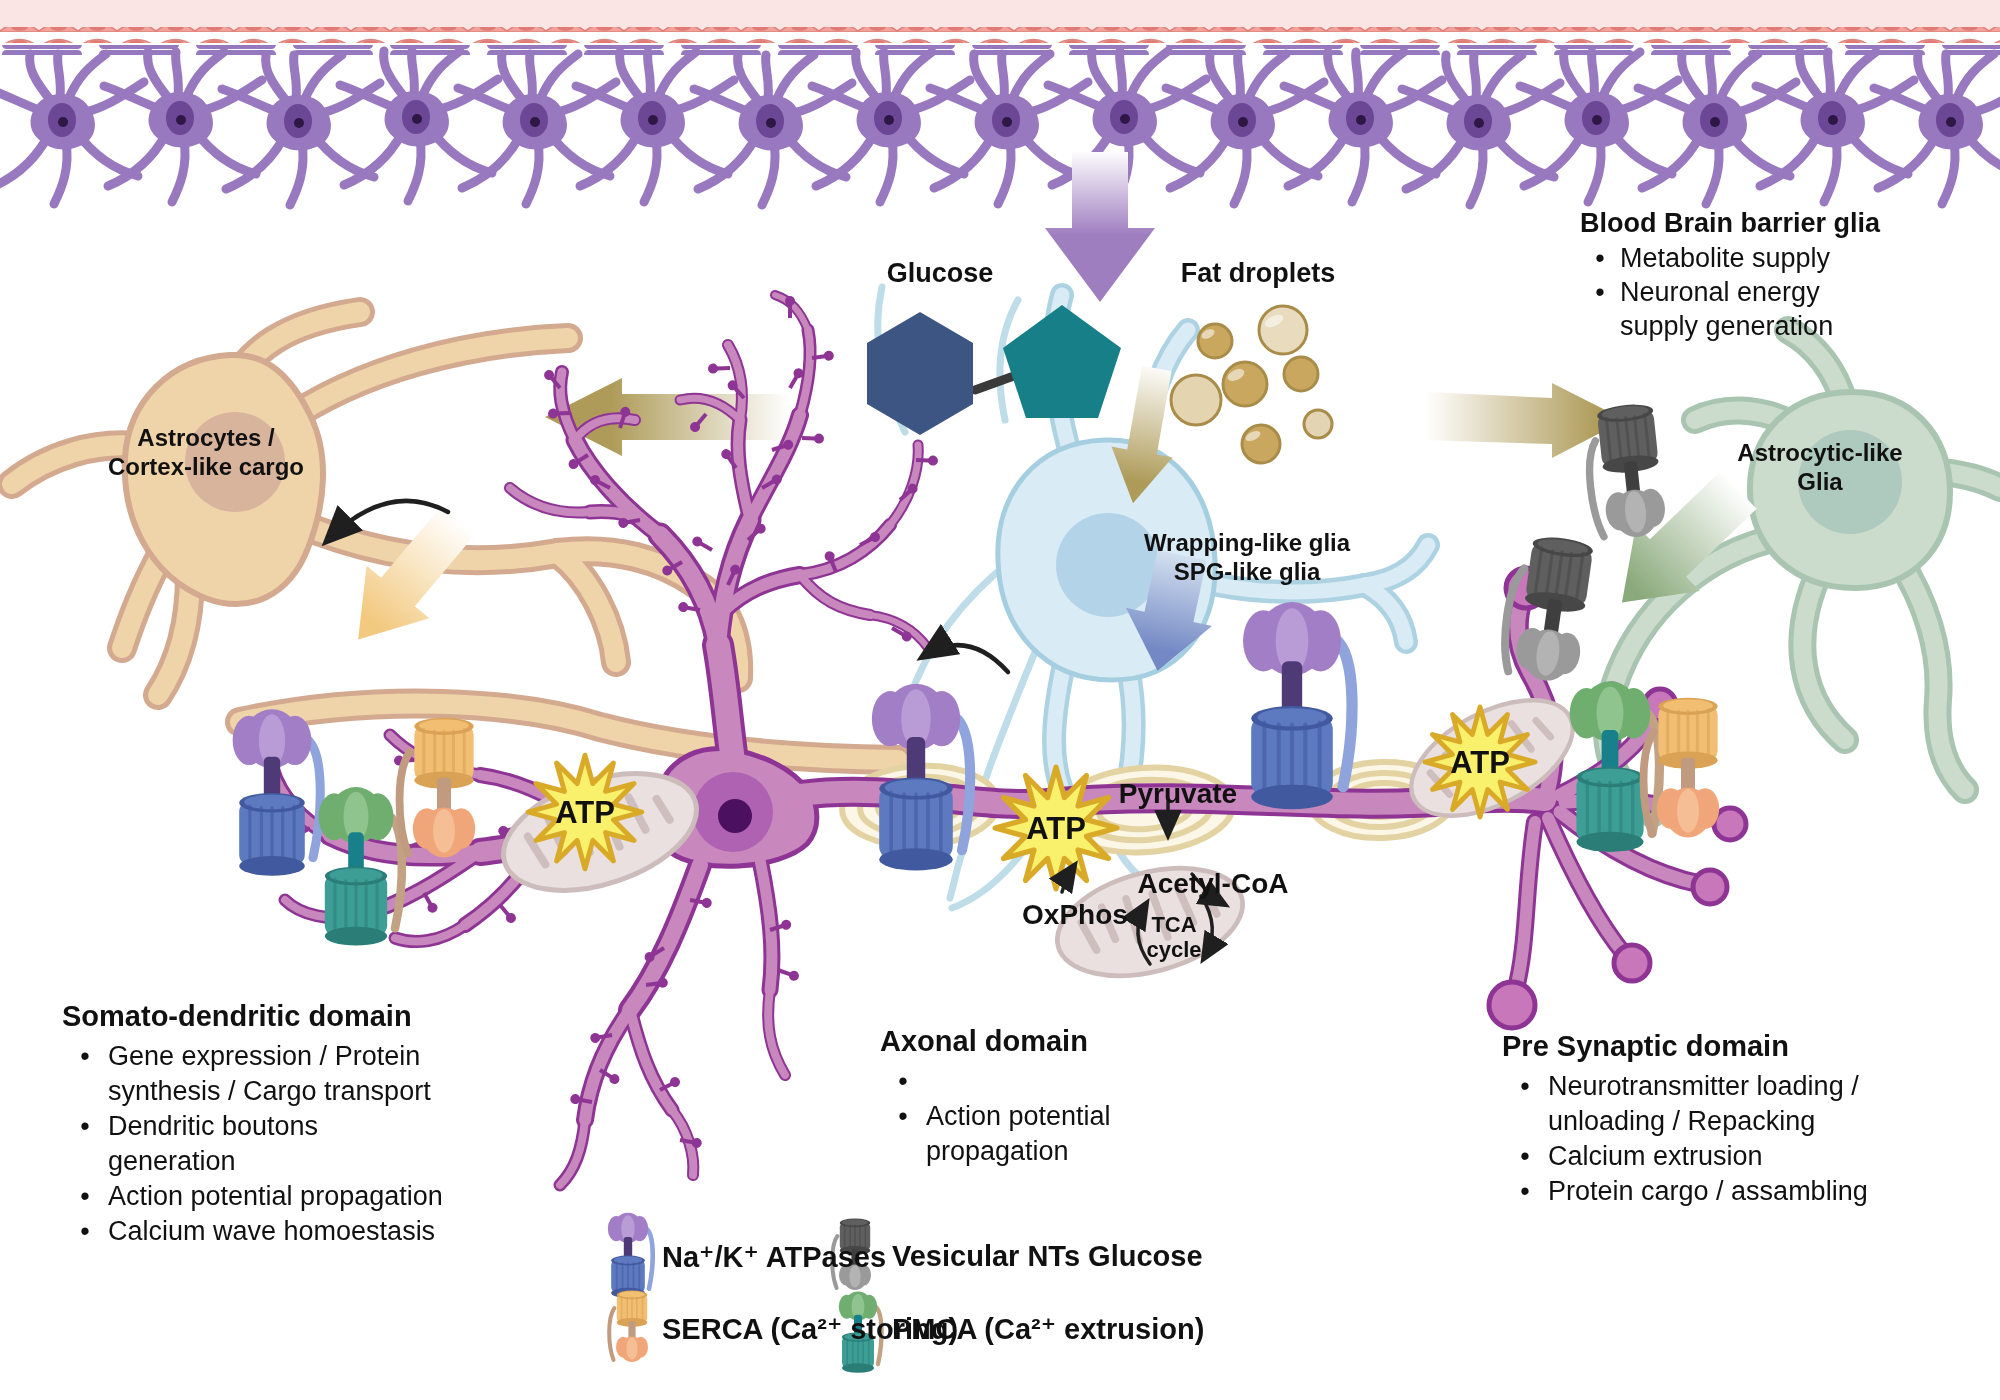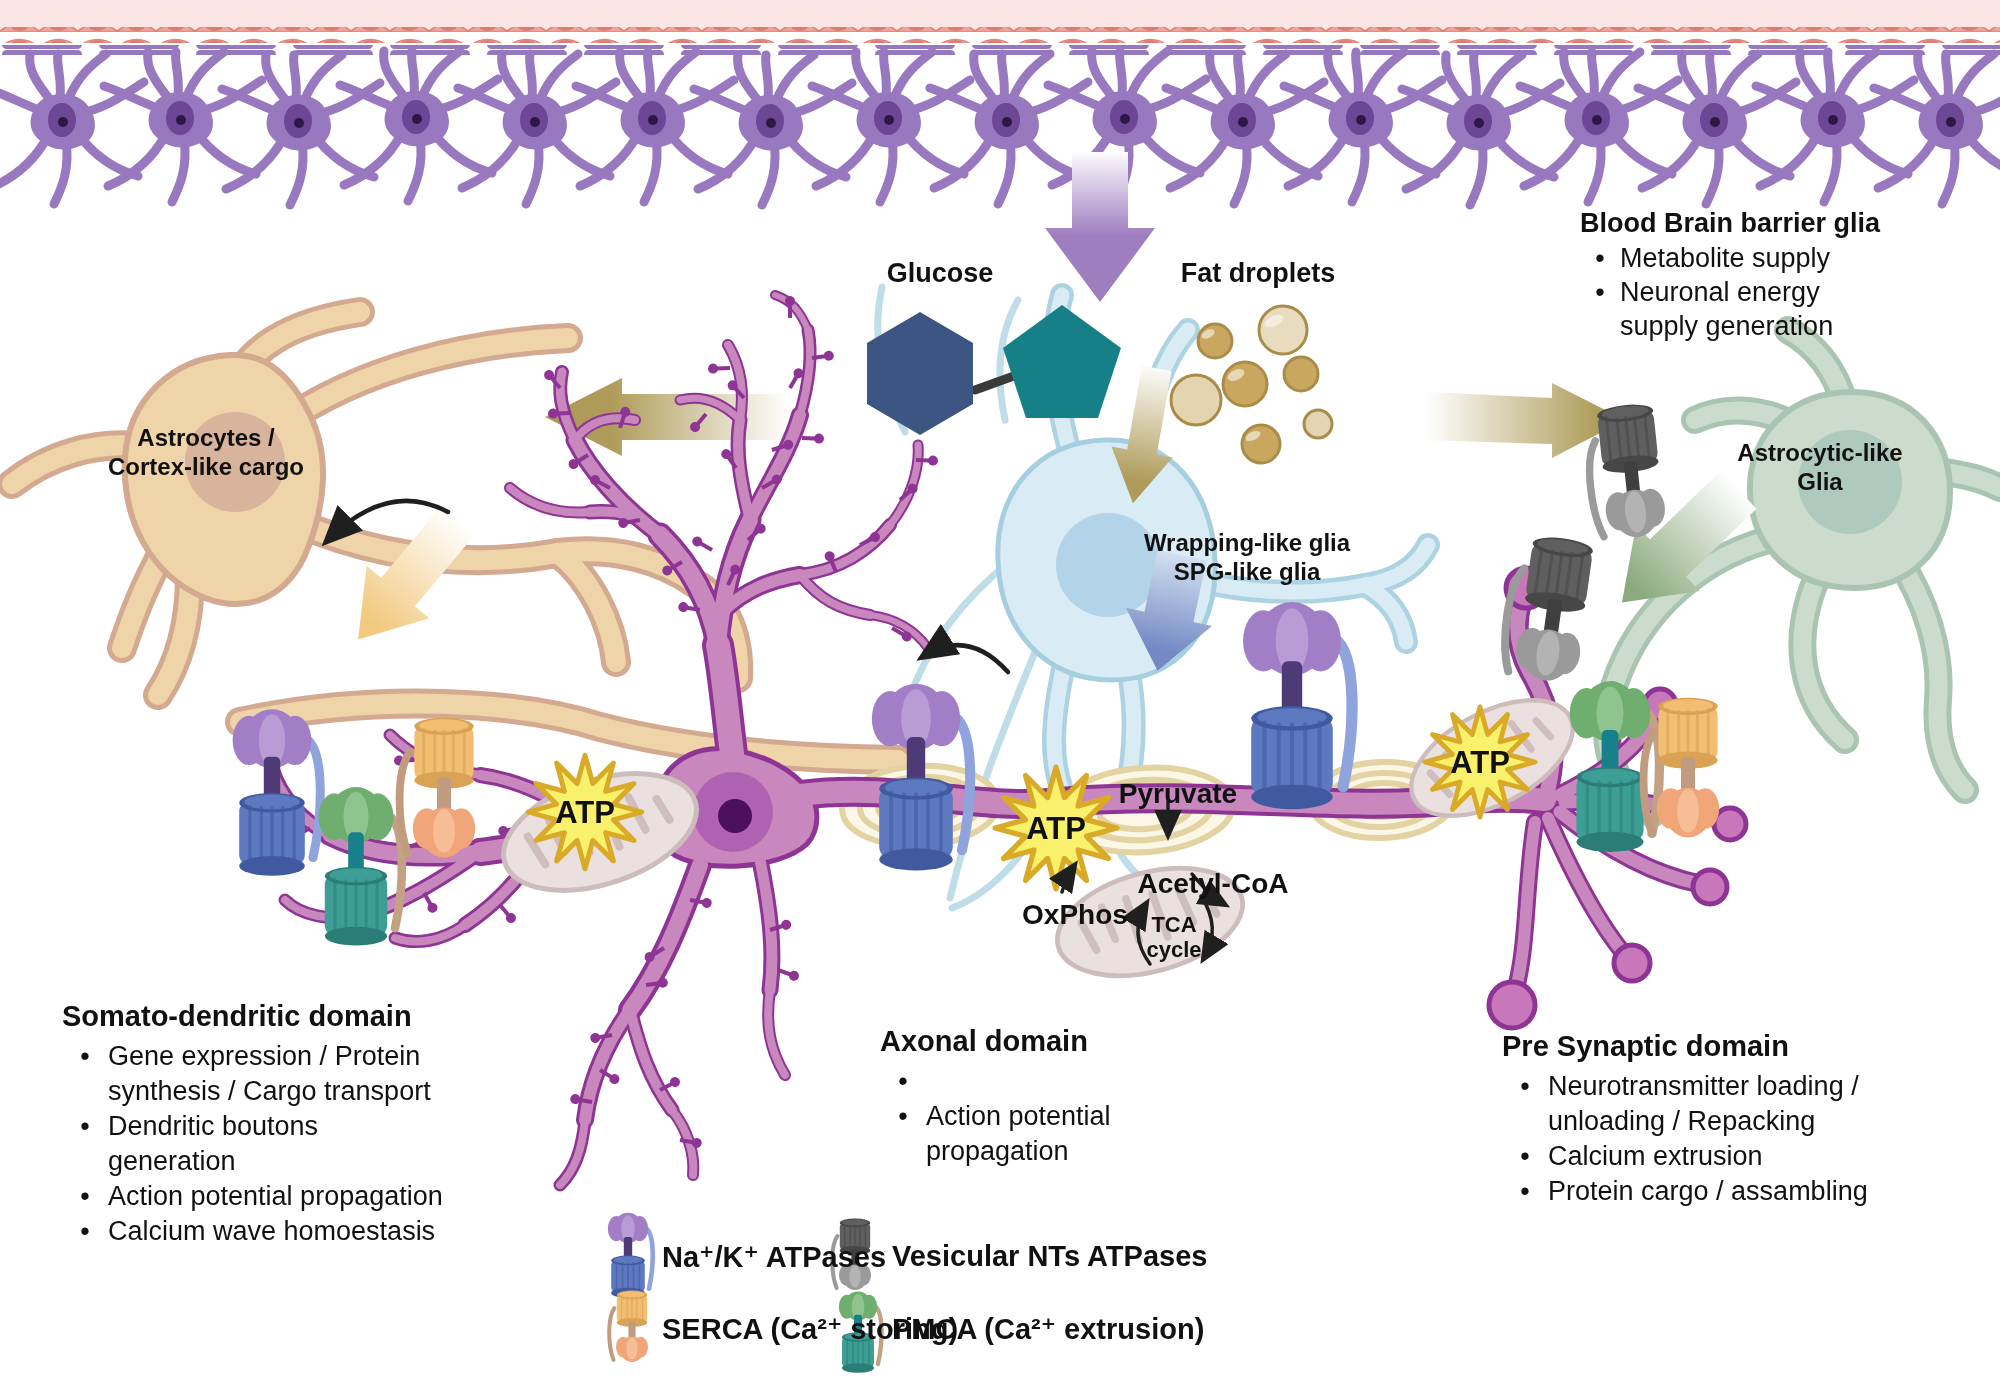--- a/index.html
+++ b/index.html
@@ -633,17 +633,17 @@
         <use href="#pump2"></use>
       </g>
   <g transform="translate(632,1330) scale(0.40)" style="--barrel:#F2BE72;--barrelDark:#D9A254;--stalk:#C09B80;--dome:#F0A678;--domeLight:#F5BE94;--tube:#C09B80">
         <use href="#pump2"></use>
       </g>
   <g transform="translate(858,1330) scale(0.40)" style="--cap:#6FAE6F;--capLight:#8FC48F;--stalk:#17808A;--barrel:#3D9E96;--barrelDark:#2B7E78;--tube:#C3A284">
         <use href="#pump"></use>
       </g>
 </svg>
 <div class="leg" style="left:662px;top:1240px;">Na⁺/K⁺ ATPases</div>
-<div class="leg" style="left:892px;top:1240px;">Vesicular NTs ATPases</div>
+<div class="leg" style="left:892px;top:1240px;">Vesicular NTs Glucose</div>
 <div class="leg" style="left:662px;top:1312px;">SERCA (Ca²⁺ storing)</div>
 <div class="leg" style="left:892px;top:1312px;">PMCA (Ca²⁺ extrusion)</div>
 
 </div>
 
 </body></html>

